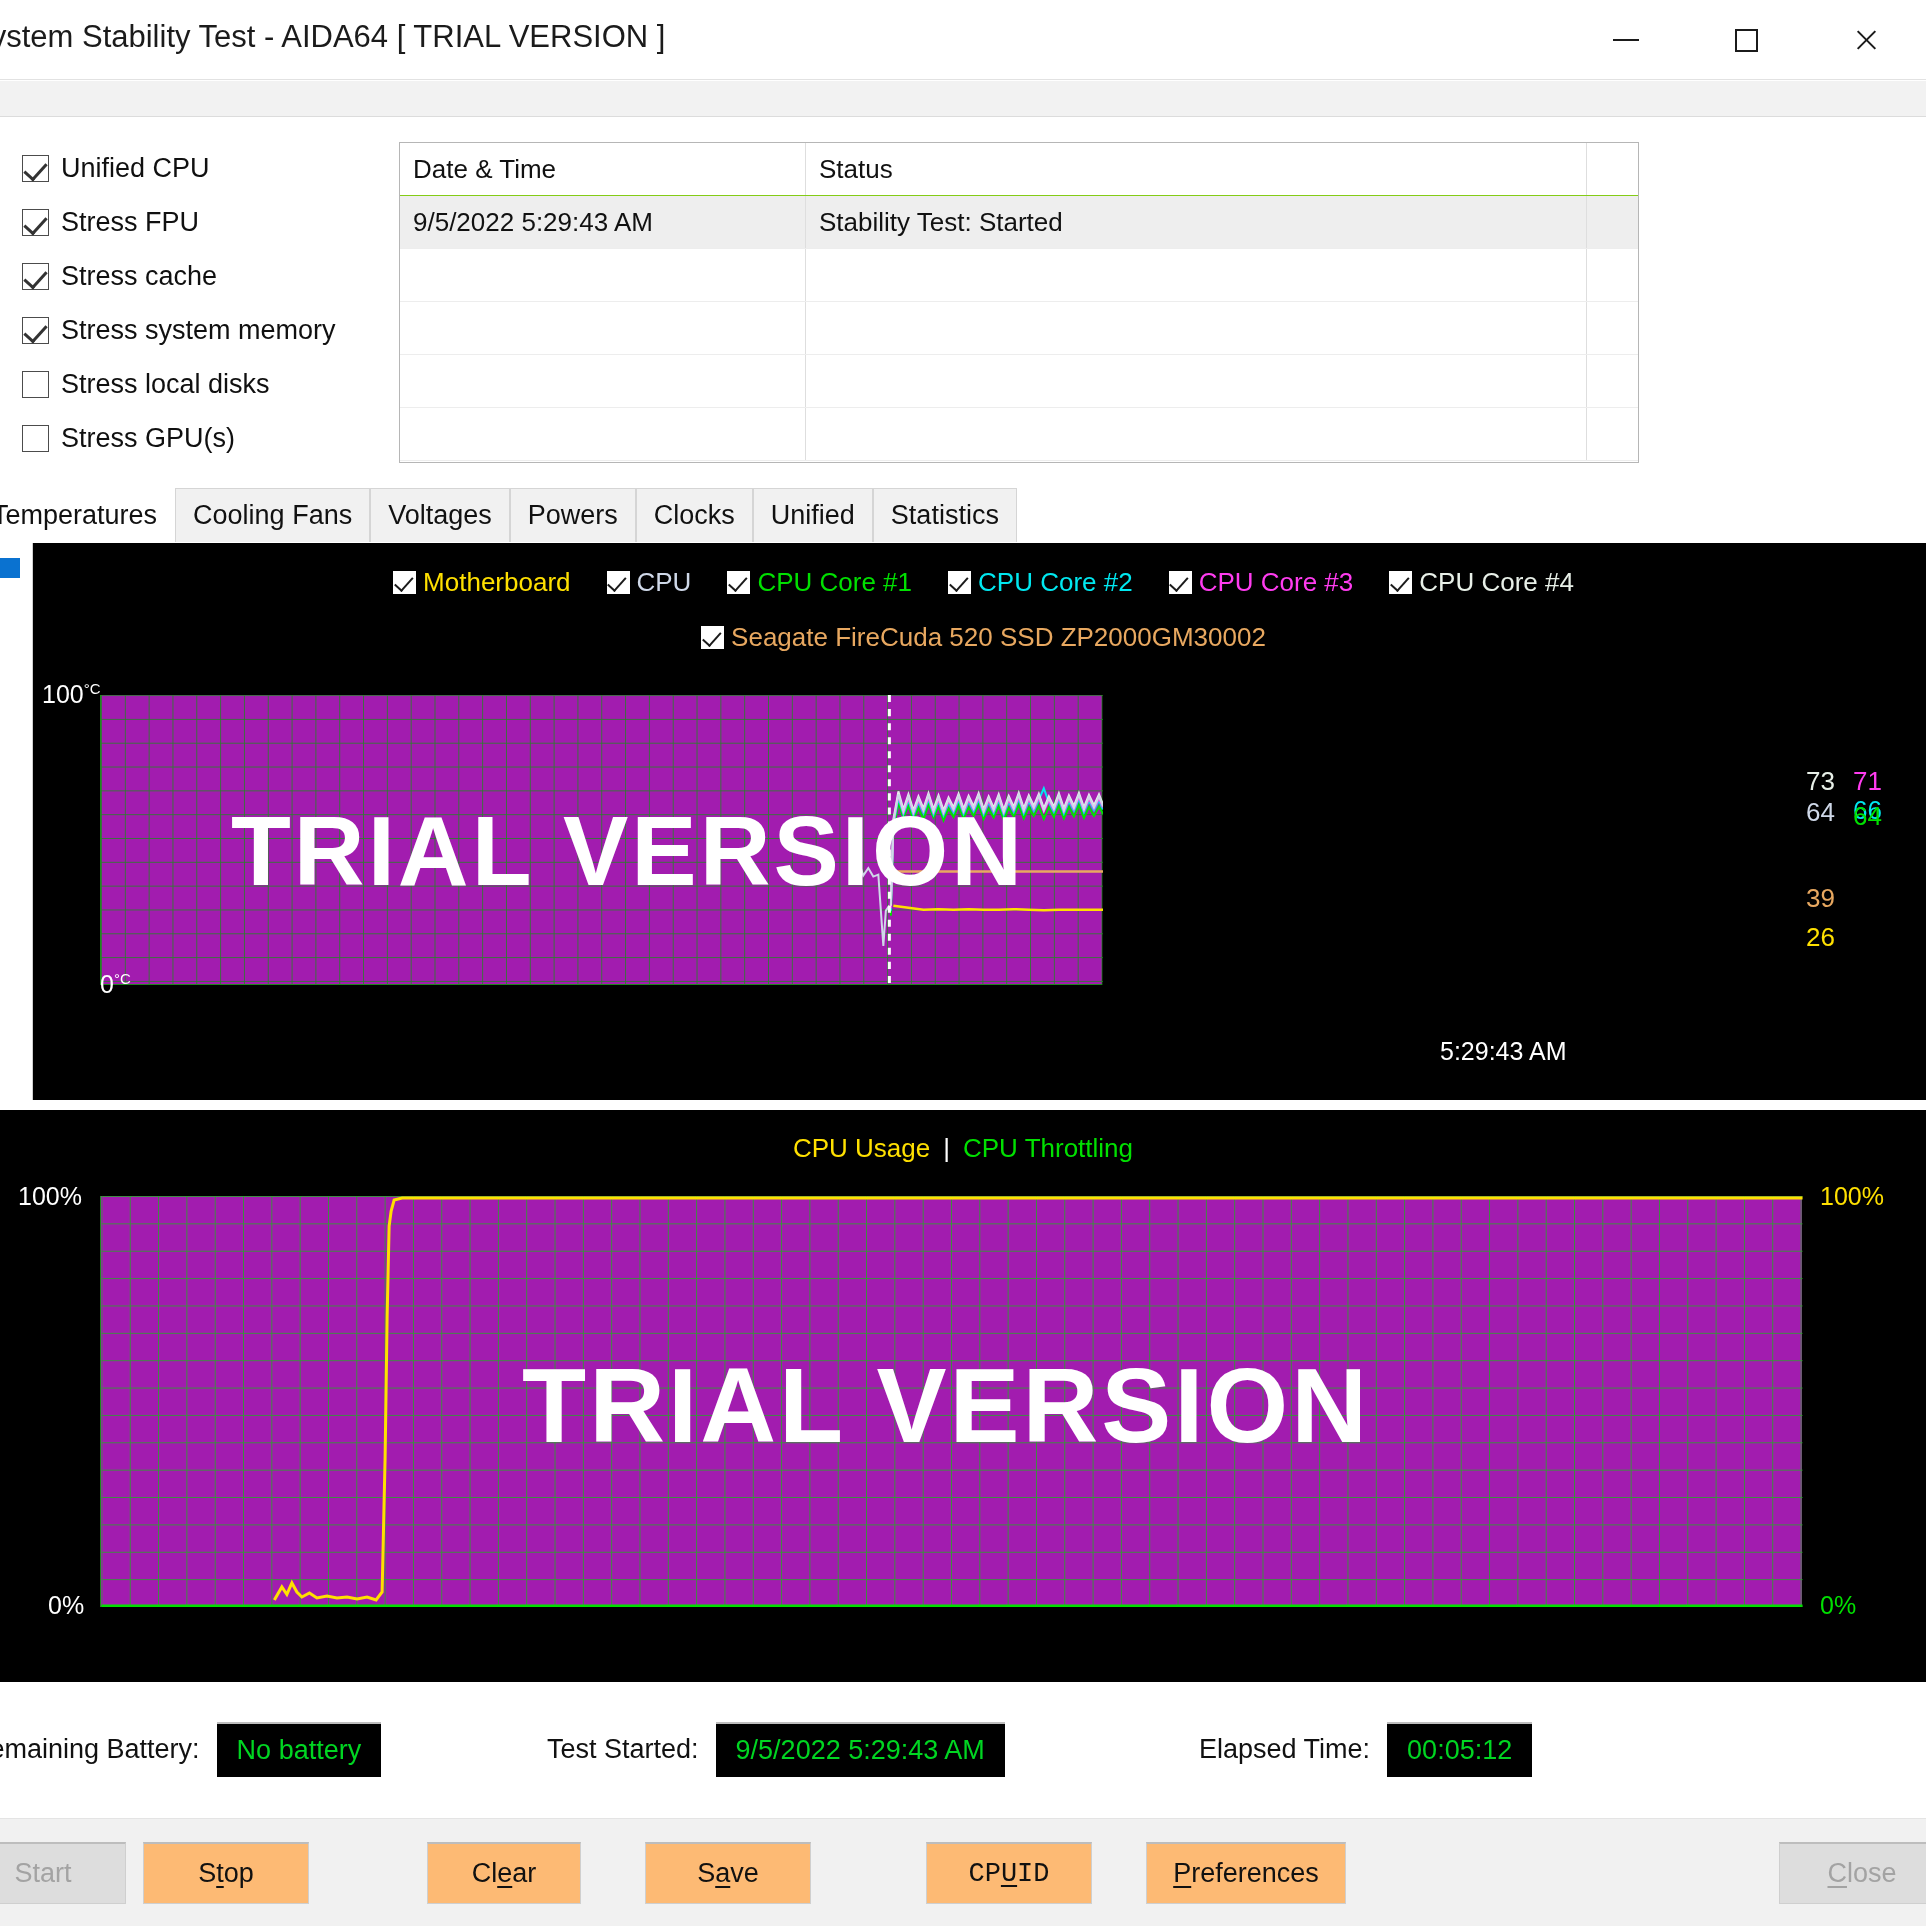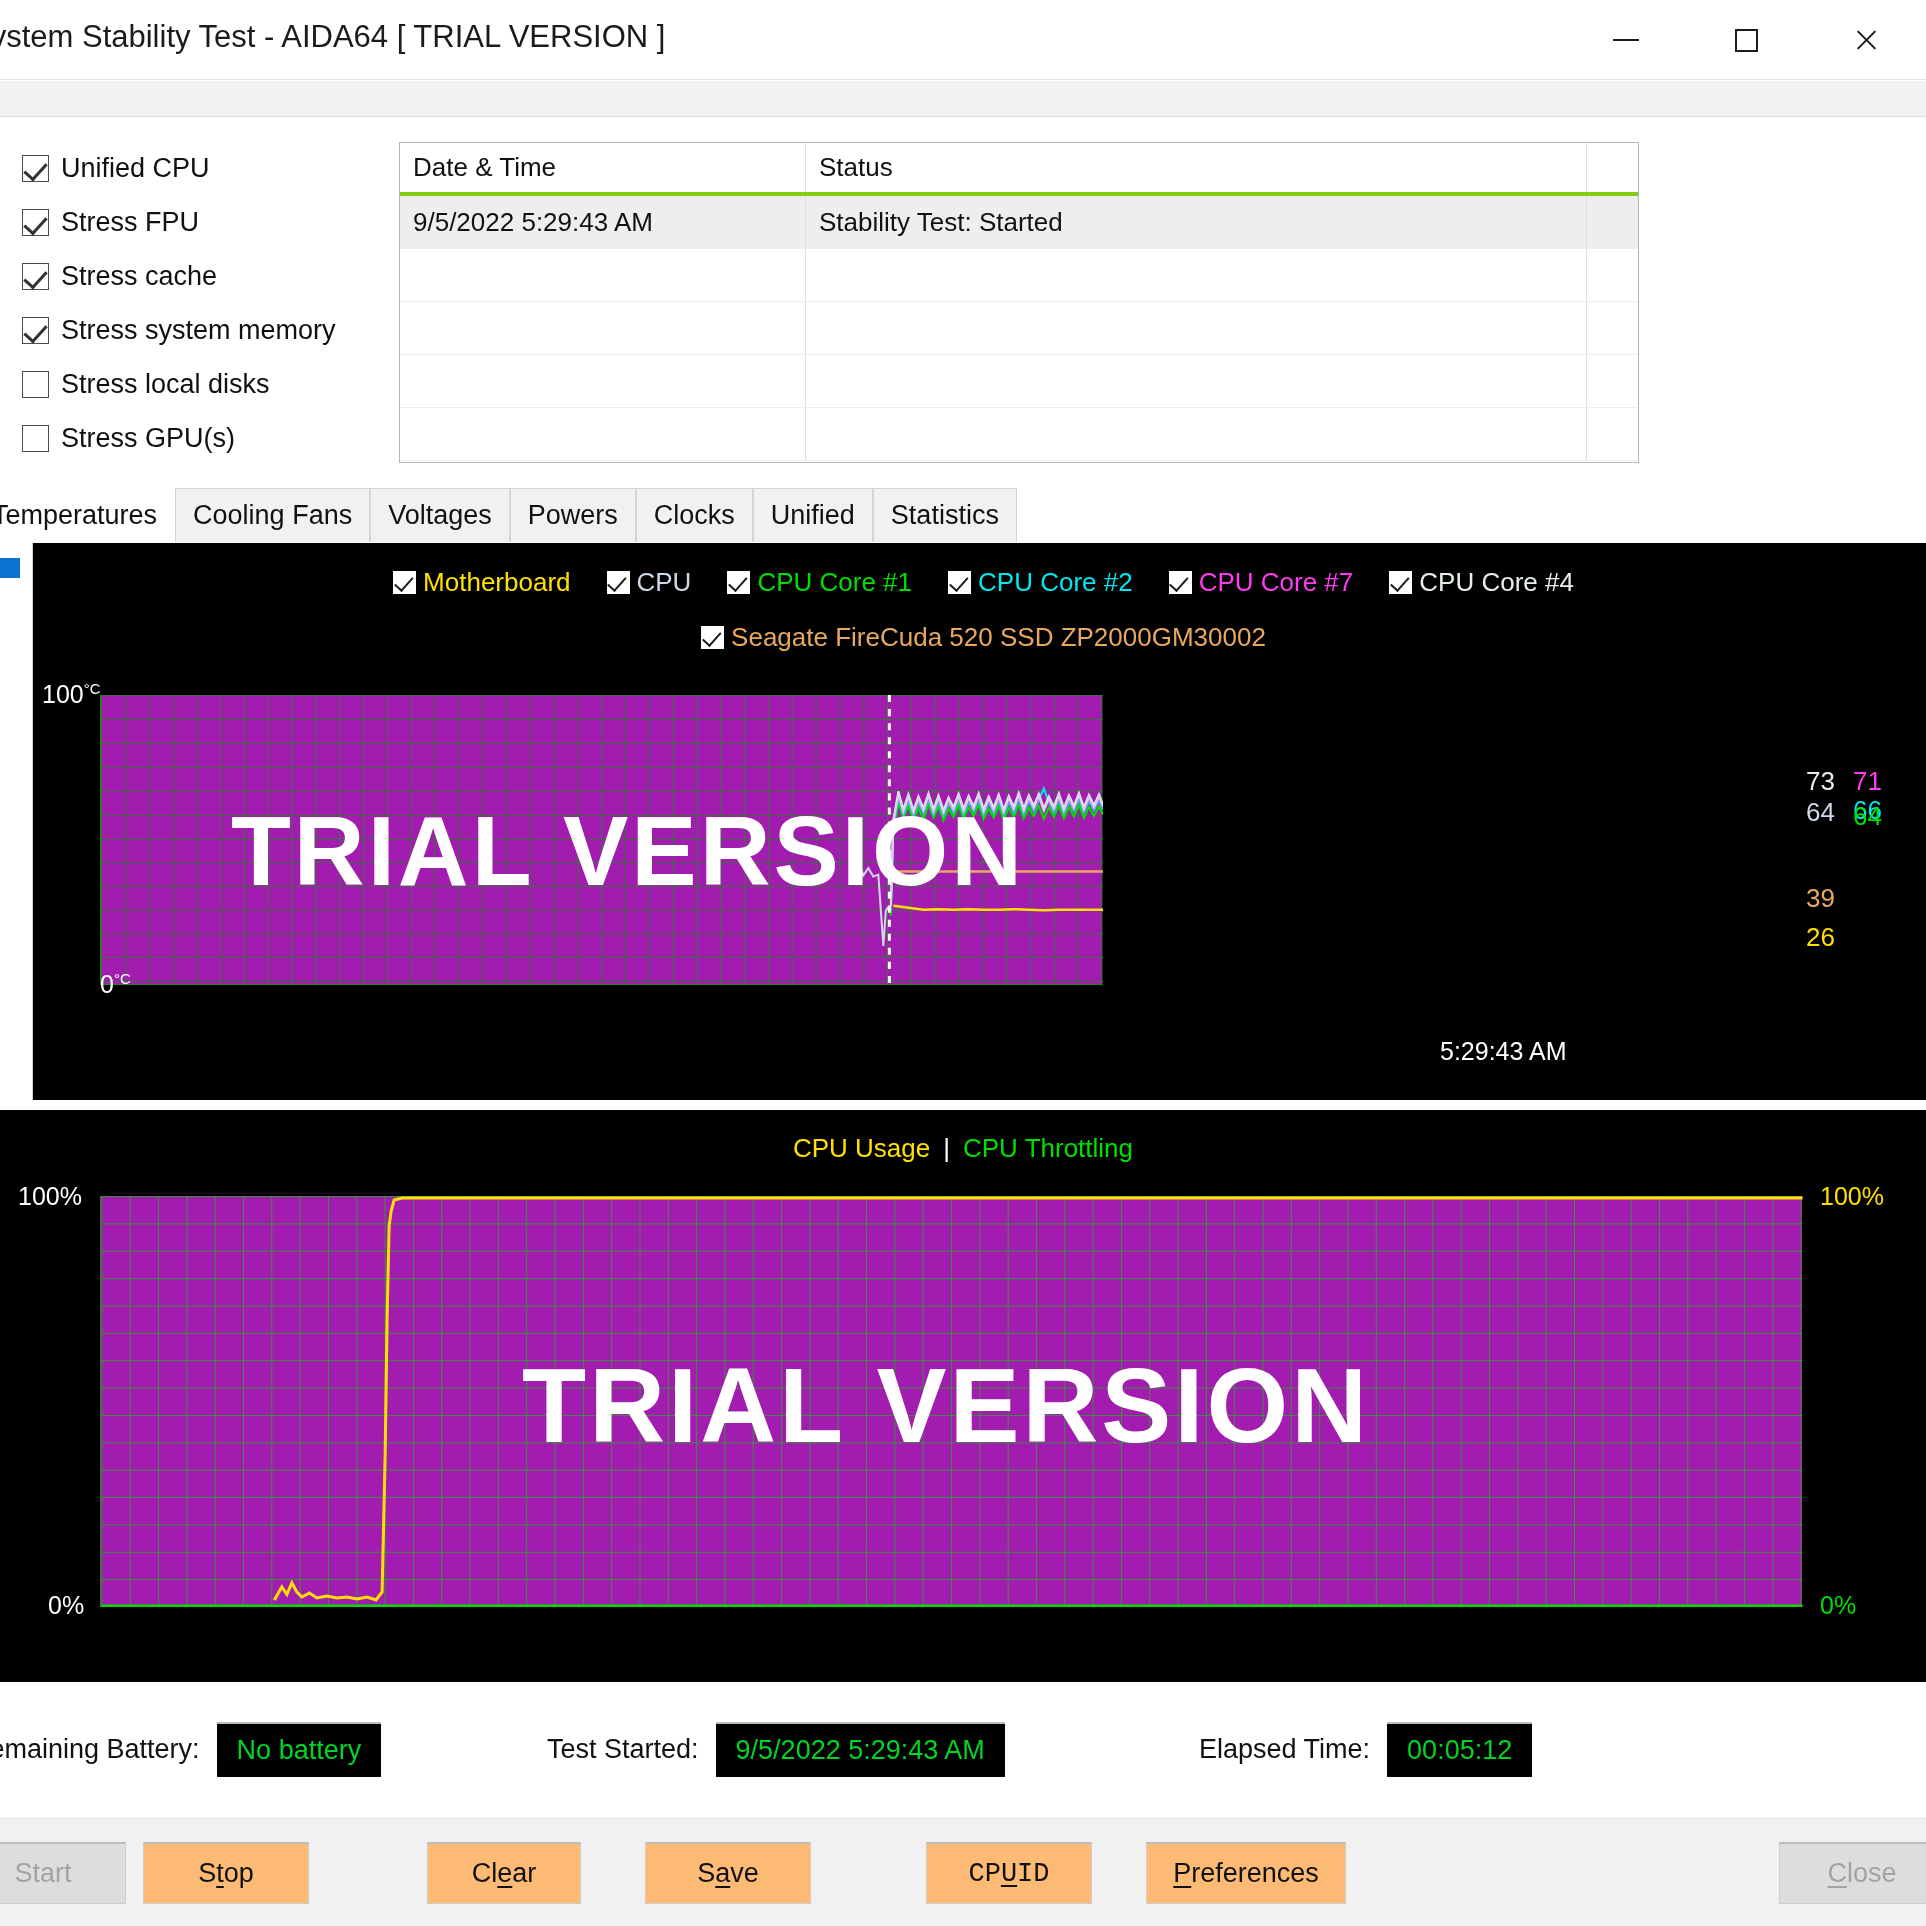--- a/index.html
+++ b/index.html
@@ -52,21 +52,21 @@
     width: 10px; height: 19px; border: solid #333; border-width: 0 3px 3px 0;
     transform: rotate(42deg);
   }
   .opt-label { margin-left: 12px; font-size: 27px; color: #101010; white-space: nowrap; }
 
   
   .logtable {
     position: absolute; left: 399px; top: 142px; width: 1240px; height: 321px;
     border: 1.5px solid #b6b6b6; background: #ffffff;
   }
-  .log-head { display: flex; height: 53px; border-bottom: 4px solid #84cc16; }
+  .log-head { display: flex; height: 53px; border-bottom: 1px solid #84cc16; }
   .log-col-a { width: 406px; border-right: 1px solid #dedede; display: flex; align-items: center; }
   .log-col-b { flex: 1; border-right: 1px solid #dedede; display: flex; align-items: center; }
   .log-col-c { width: 51px; }
   .log-head .log-col-a, .log-head .log-col-b { font-size: 26px; color: #111; padding-left: 13px; }
   .log-row { display: flex; height: 53px; border-bottom: 1px solid #ededed; }
   .log-row.sel { background: #eeeeee; }
   .log-row .log-col-a, .log-row .log-col-b {
     font-size: 26px; color: #111; padding-left: 13px; display: flex; align-items: center;
   }
 
@@ -260,21 +260,21 @@
   <div class="leg-item">
     <div class="leg-cb"></div>
     <div class="leg-text" style="color:#00e000">CPU Core #1</div>
   </div>
   <div class="leg-item">
     <div class="leg-cb"></div>
     <div class="leg-text" style="color:#00e8f0">CPU Core #2</div>
   </div>
   <div class="leg-item">
     <div class="leg-cb"></div>
-    <div class="leg-text" style="color:#ff3cf0">CPU Core #7</div>
+    <div class="leg-text" style="color:#ff3cf0">CPU Core #3</div>
   </div>
   <div class="leg-item">
     <div class="leg-cb"></div>
     <div class="leg-text" style="color:#e8f0e8">CPU Core #4</div>
   </div>
 </div>
 
 <div class="legend-row r2" style="left:33px;width:1893px;">
   <div class="leg-item">
     <div class="leg-cb"></div>

